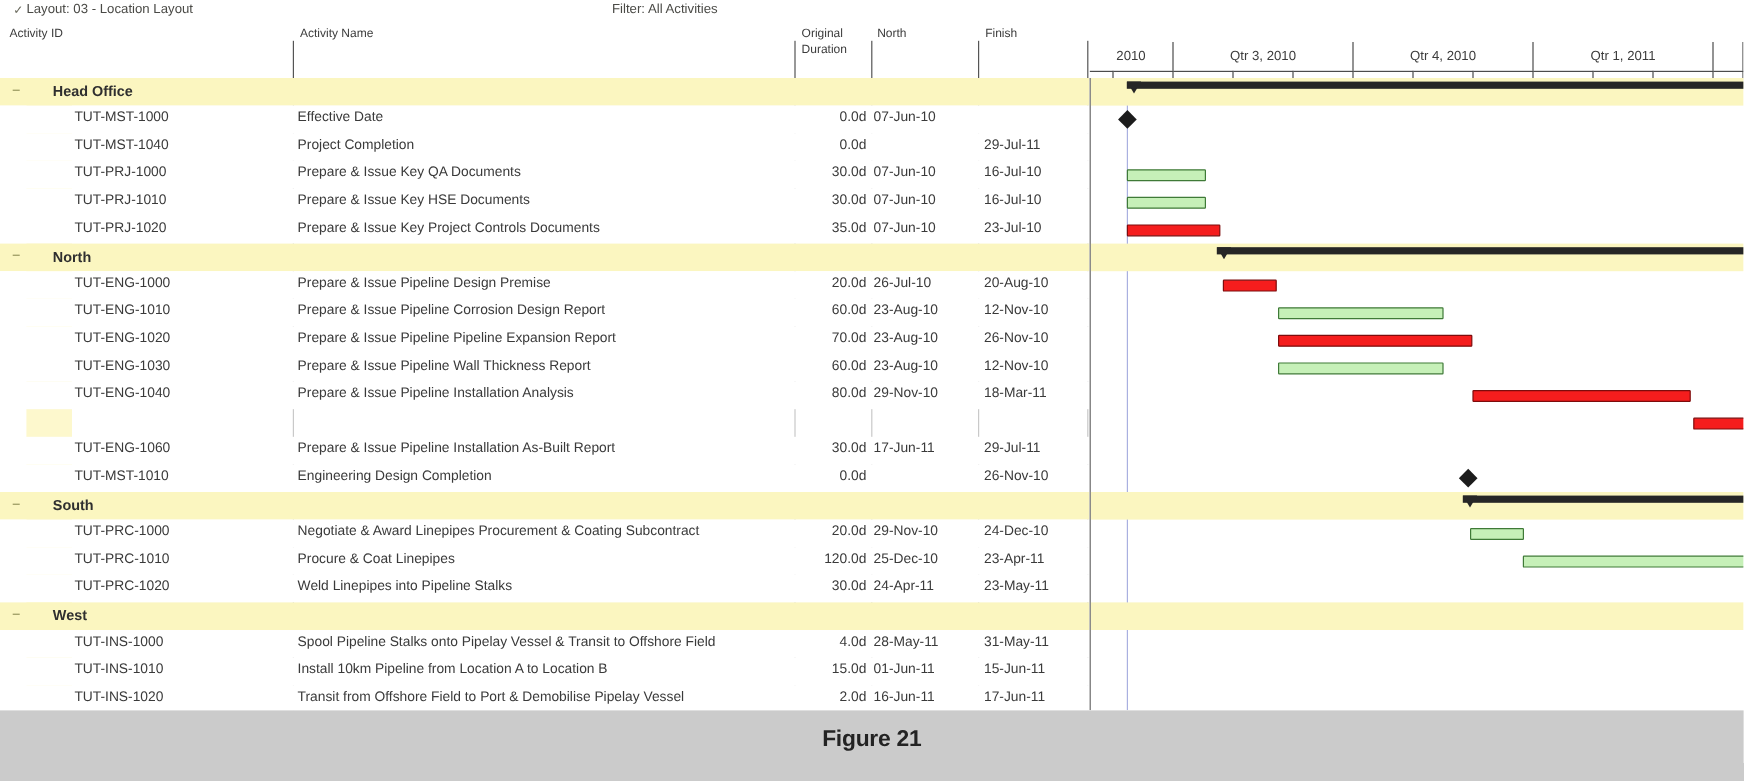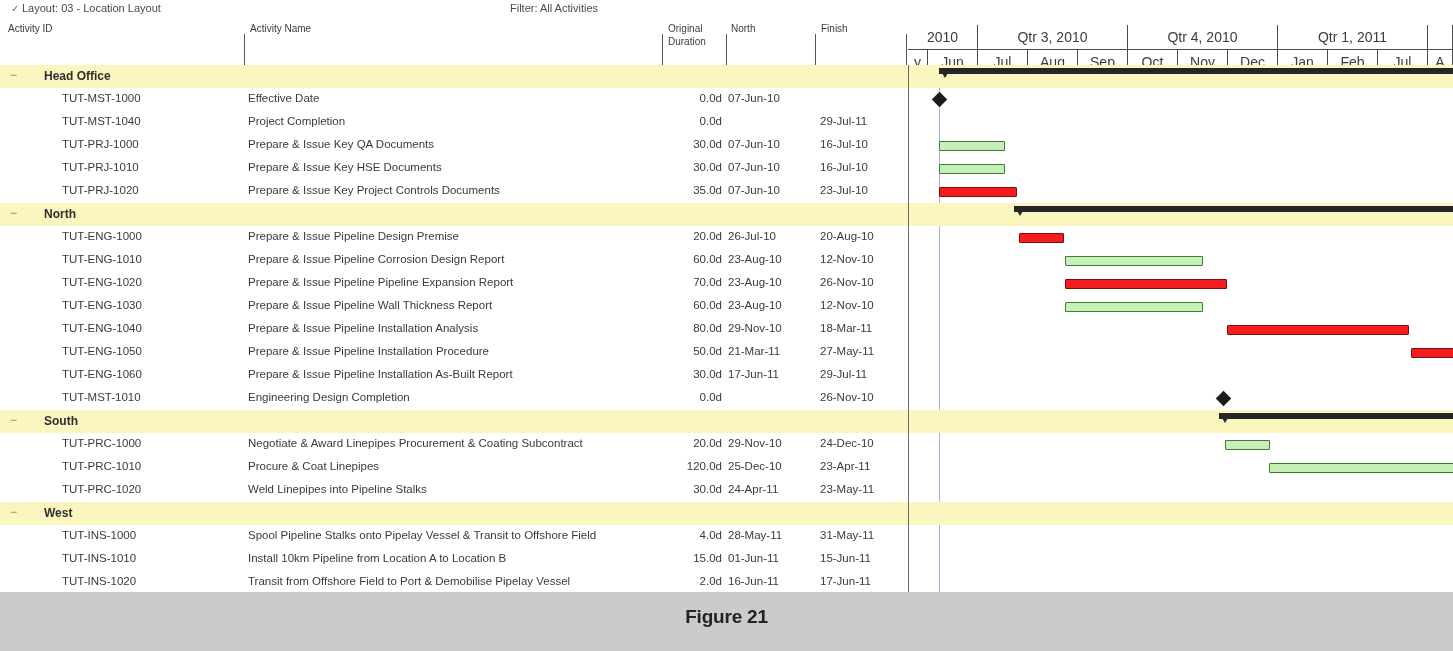--- a/index.html
+++ b/index.html
@@ -87,25 +87,25 @@
   }
   .qtr-row, .mon-row {
     position: absolute;
     left: 0;
     height: 24px;
   }
   .qtr-row { top: 0; }
   .mon-row { top: 24px; }
   .tick {
     position: absolute;
-    top: 8px;
+    top: 18px;
     height: 24px;
     box-sizing: border-box;
     border-right: 1px solid #4c4c4c;
-    font-size: 14px;
+    font-size: 11px;
     color: #3c3c3c;
     text-align: center;
     line-height: 24px;
     white-space: nowrap;
     overflow: hidden;
   }
   .mon-row .tick { border-top: 1px solid #4c4c4c; }
 
   
   .body {
@@ -433,27 +433,20 @@
           <span class="start">23-Aug-10</span>
           <span class="finish">12-Nov-10</span>
         </div>
         <div class="row task" style="top: 253px; text-decoration: underline;">
           <span class="act-id">TUT-ENG-1040</span>
           <span class="act-name">Prepare &amp; Issue Pipeline Installation Analysis</span>
           <span class="dur">80.0d</span>
           <span class="start">29-Nov-10</span>
           <span class="finish">18-Mar-11</span>
         </div>
-        <div class="row task" style="top: 276px;">
-          <span class="act-id">TUT-ENG-1050</span>
-          <span class="act-name">Prepare &amp; Issue Pipeline Installation Procedure</span>
-          <span class="dur">50.0d</span>
-          <span class="start">21-Mar-11</span>
-          <span class="finish">27-May-11</span>
-        </div>
         <div class="row task" style="top: 299px; padding-left: 42px;">
           <span class="act-id">TUT-ENG-1060</span>
           <span class="act-name">Prepare &amp; Issue Pipeline Installation As-Built Report</span>
           <span class="dur">30.0d</span>
           <span class="start">17-Jun-11</span>
           <span class="finish">29-Jul-11</span>
         </div>
         <div class="row task" style="top: 322px;">
           <span class="act-id">TUT-MST-1010</span>
           <span class="act-name">Engineering Design Completion</span>

